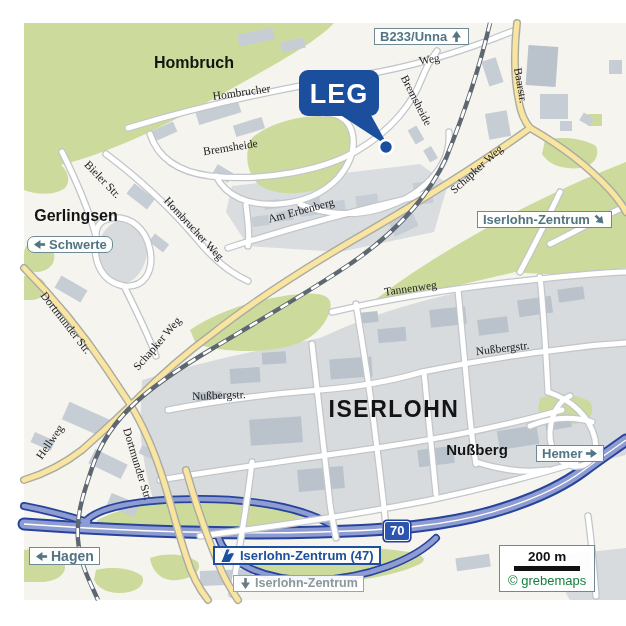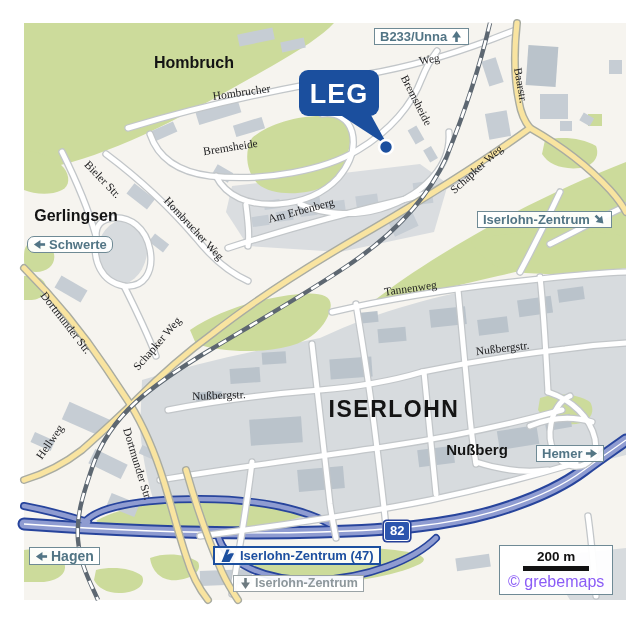--- a/index.html
+++ b/index.html
@@ -45,21 +45,21 @@
   .sign-blue{border:2px solid #1c4f9f;color:#1c4f9f;font-weight:700;font-size:13px;gap:5px;}
   .sign-gray{border:1.6px solid #9aa3a6;color:#8d979b;font-weight:600;font-size:12.5px;}
   .badge46{position:absolute;background:#2c55ae;color:#fff;font-weight:700;font-size:13px;
            border:1.5px solid #fff;box-shadow:0 0 0 1.6px #243f97;border-radius:3px;
            padding:1px 5px;line-height:1.2;}
   .scalebox{position:absolute;display:flex;flex-direction:column;align-items:center;justify-content:flex-end;
             background:rgba(255,255,255,.95);border:1.6px solid #6f8a95;color:#111;
             padding:3px 8px;gap:2px;}
   .scalebox .num{font-size:13.5px;font-weight:600;color:#111;}
   .scalebar{width:66px;height:5px;background:#111;}
-  .scalebox .attr{font-size:16px;color:#8b5cf6;}
+  .scalebox .attr{font-size:13px;color:#15803d;}
 </style>
 </head>
 <body>
 
 <div id="stage">
 <svg id="map-svg" width="626" height="626" viewBox="0 0 626 626">
   <defs>
     <path id="rm1" d="M128,128 C210,103 300,85 368,74 C420,65 458,52 490,40 C500,36 508,33 516,30"></path>
     <path id="rm2" d="M150,134 C158,158 178,172 210,176 C265,182 325,170 358,150 C390,131 412,105 422,78 C426,68 431,59 437,51"></path>
     <path id="rm3" d="M216,176 C226,196 248,206 278,204 C305,202 325,192 338,178 C350,164 356,148 352,132 C348,118 336,112 322,114"></path>
@@ -350,21 +350,21 @@
 
   <div class="sign sign-gray" style="left:233px;top:575px;">
     <svg class="arr arr-down" viewBox="0 0 14 14" style="color:#6d7a80;">
         <path d="M1,7 H8" stroke="currentColor" stroke-width="2.8" fill="none"></path>
         <path d="M6,2.2 L13,7 L6,11.8 Z" fill="currentColor"></path>
       </svg>
     <span>Iserlohn-Zentrum</span>
   </div>
 
   <div class="badge46" style="left:384px;top:521px;">
-    <span>82</span>
+    <span>70</span>
   </div>
 
   <div class="scalebox" style="left:499px;top:545px;">
     <span class="num">200 m</span>
     <div class="scalebar"></div>
     <span class="attr">© grebemaps</span>
   </div>
 </div>
 
 </body></html>

